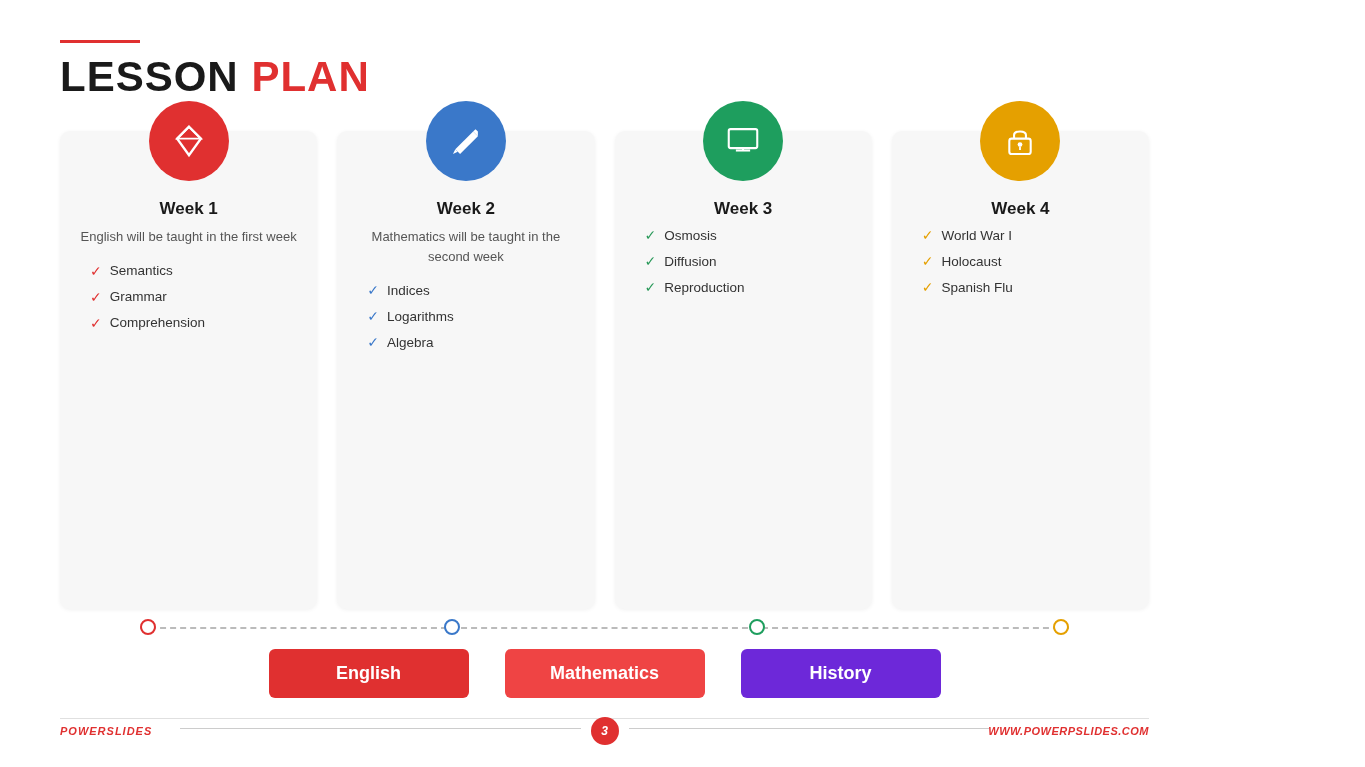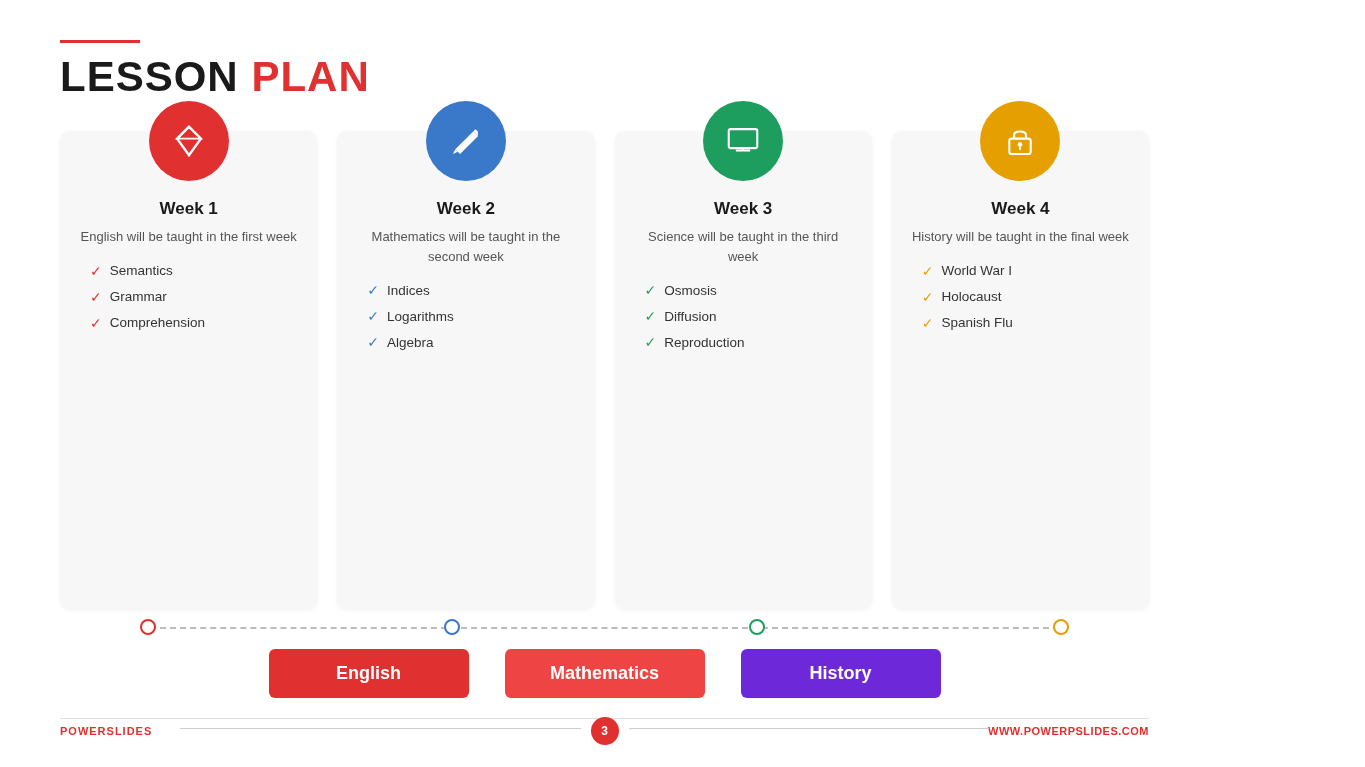--- a/index.html
+++ b/index.html
@@ -165,20 +165,21 @@
     }
 
     
     .footer {
       display: flex;
       align-items: center;
       justify-content: space-between;
       padding-top: 6px;
       border-top: 1px solid #e0e0e0;
       position: relative;
+      font-style: italic;
     }
     .footer-left {
       font-size: 11px;
       font-weight: 700;
       color: #333;
       letter-spacing: 1px;
     }
     .footer-left span { color: #e03030; }
     .footer-center {
       position: absolute;
@@ -290,21 +291,20 @@
   </div>
       <div class="card">
     <div class="icon-circle" style="background:#1e9e5e">
       <svg viewBox="0 0 64 64" fill="white" xmlns="http://www.w3.org/2000/svg">
     <rect x="8" y="12" width="48" height="32" rx="3" ry="3" fill="none" stroke="white" stroke-width="3.5"></rect>
     <line x1="20" y1="48" x2="44" y2="48" stroke="white" stroke-width="3.5"></line>
     <line x1="32" y1="44" x2="32" y2="48" stroke="white" stroke-width="3.5"></line>
   </svg>
     </div>
     <div class="card-week">Week 3</div>
-    <div class="card-desc">Science will be taught in the third week</div>
     <ul class="checklist">
 
         <li>
           <span class="check-icon green">✓</span>
           <span>Osmosis</span>
         </li>
 
         <li>
           <span class="check-icon green">✓</span>
           <span>Diffusion</span>
@@ -320,21 +320,20 @@
       <div class="card">
     <div class="icon-circle" style="background:#e5a000">
       <svg viewBox="0 0 64 64" fill="white" xmlns="http://www.w3.org/2000/svg">
     <rect x="14" y="28" width="36" height="26" rx="4" ry="4" fill="none" stroke="white" stroke-width="3.5"></rect>
     <path d="M22 28 L22 22 C22 14 42 14 42 22 L42 28" fill="none" stroke="white" stroke-width="3.5"></path>
     <circle cx="32" cy="38" r="4" fill="white"></circle>
     <line x1="32" y1="42" x2="32" y2="47" stroke="white" stroke-width="3"></line>
   </svg>
     </div>
     <div class="card-week">Week 4</div>
-    <div class="card-desc">History will be taught in the final week</div>
     <ul class="checklist">
 
         <li>
           <span class="check-icon gold">✓</span>
           <span>World War I</span>
         </li>
 
         <li>
           <span class="check-icon gold">✓</span>
           <span>Holocaust</span>

